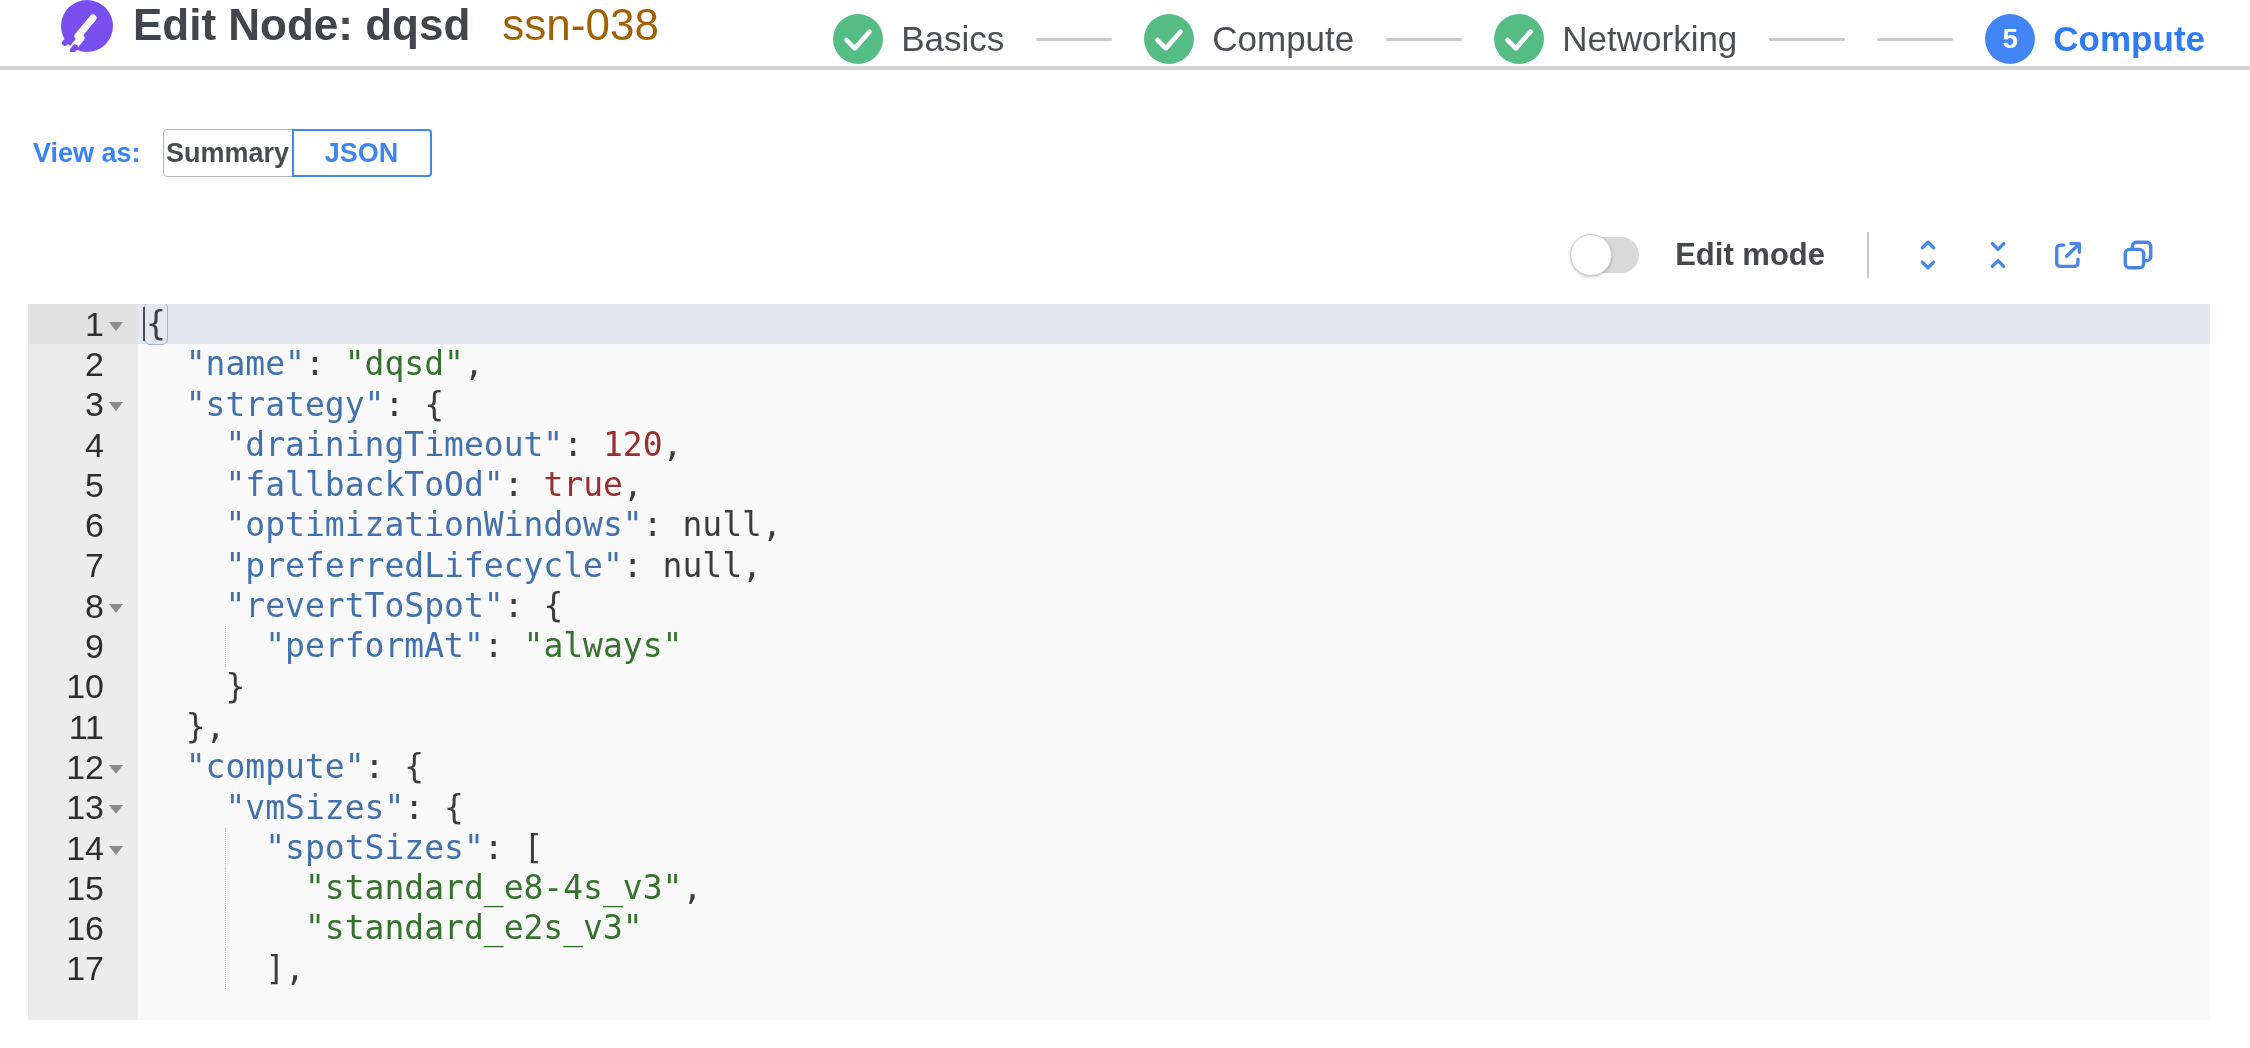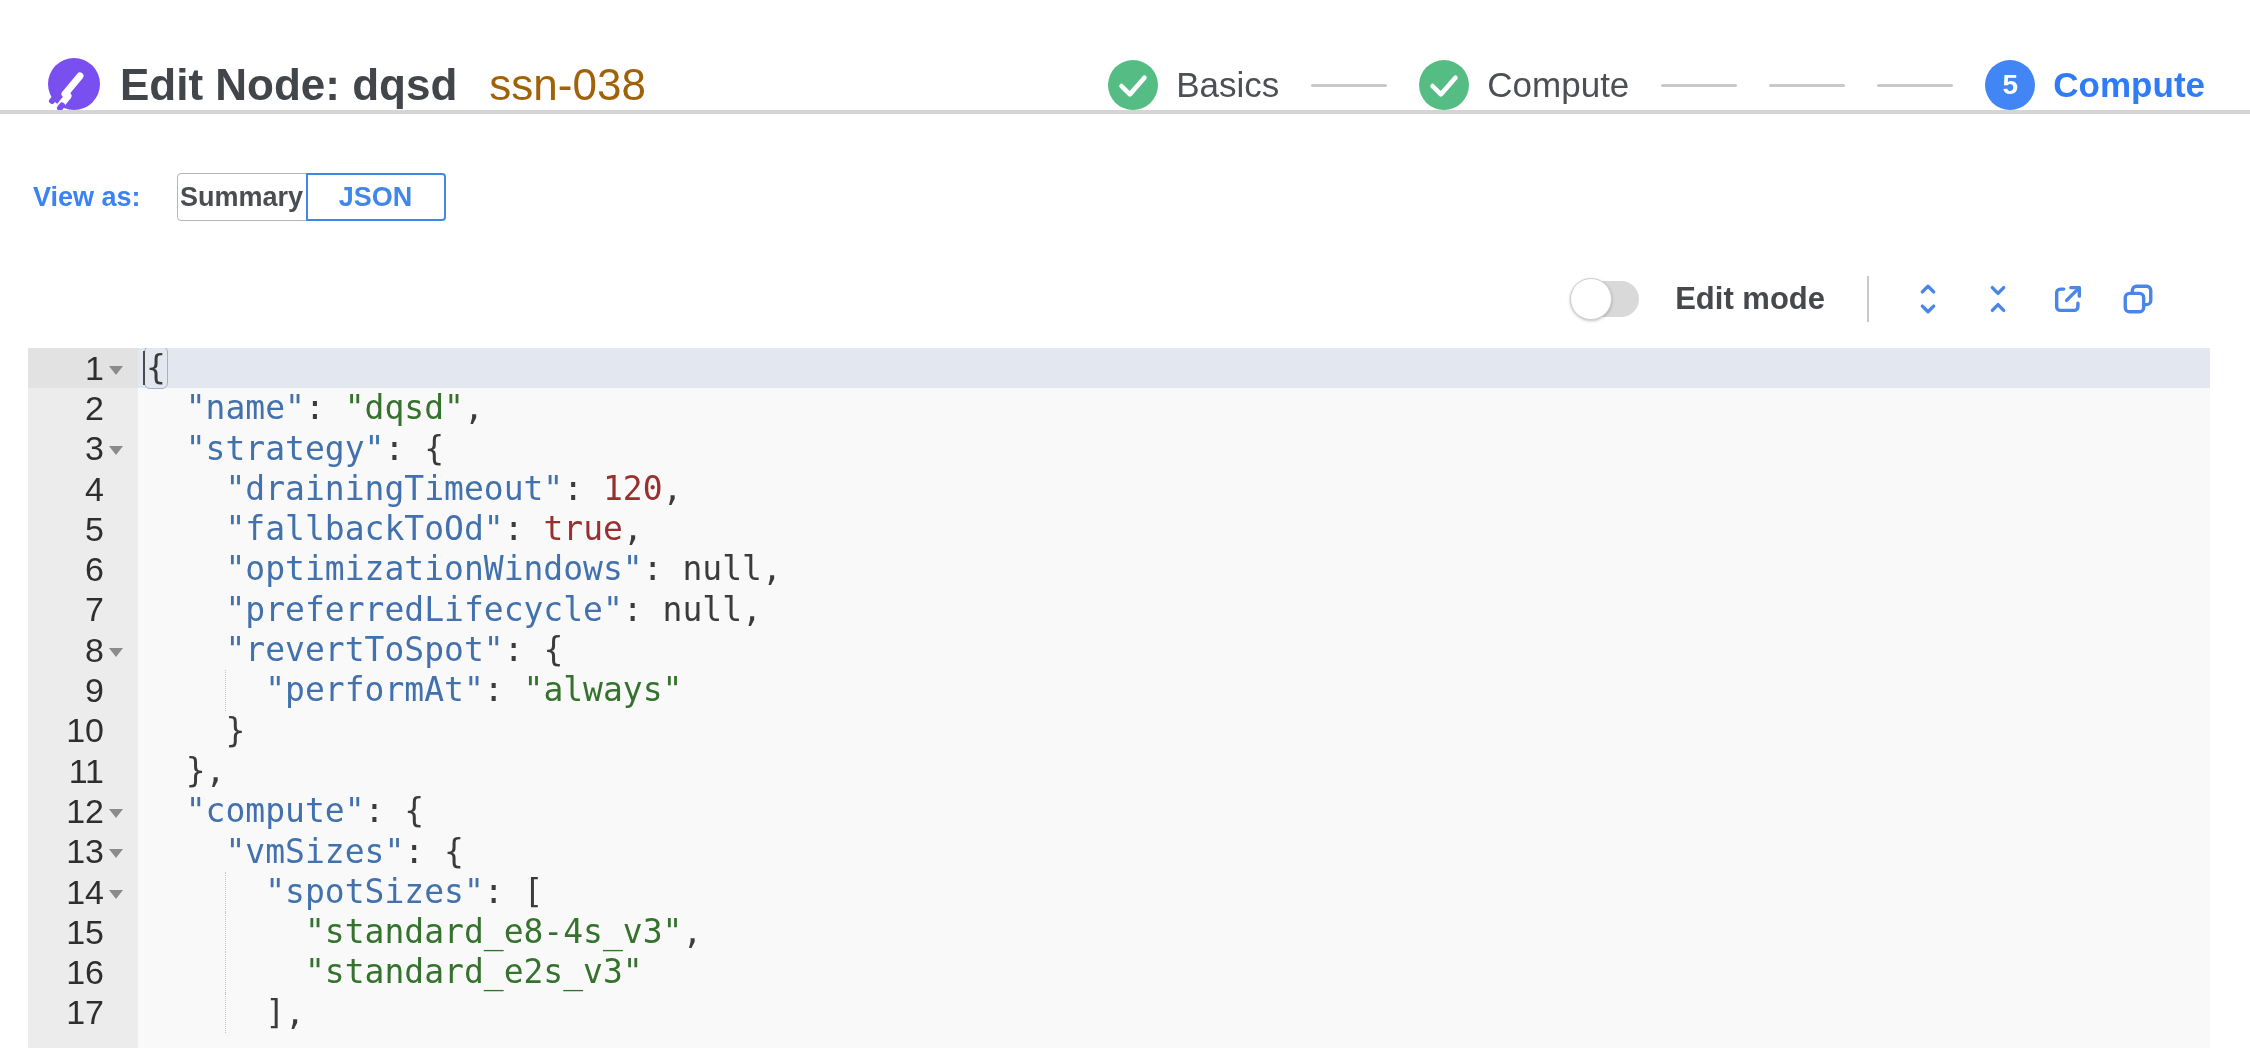--- a/index.html
+++ b/index.html
@@ -1,38 +1,38 @@
 <!DOCTYPE html>
 <html><head>
 <meta charset="utf-8">
 <style>
   * { margin:0; padding:0; box-sizing:border-box; }
   html,body { width:2250px; height:1048px; background:#ffffff; overflow:hidden;
               font-family:"Liberation Sans", sans-serif; }
 
   
-  header { height:114px; display:flex; align-items:flex-end; padding-left:48px;
+  header { height:70px; display:flex; align-items:flex-start; padding-left:61px;
            border-bottom:4px solid #d5d5d5; background:#fff; }
   .logo { width:52px; height:52px; flex:0 0 52px; }
   .title { margin-left:20px; font-size:44px; font-weight:bold; color:#42454a; white-space:nowrap; }
   .subtitle-clip { margin-left:32px; width:158px; overflow:hidden; white-space:nowrap;
                    font-size:44px; color:#a16207; flex:0 0 158px; }
   .stepper { margin-left:auto; margin-right:45px; display:flex; align-items:center; gap:32px; margin-top:14px; }
   .step { display:flex; align-items:center; gap:18px; cursor:pointer; }
   .circle { width:50px; height:50px; border-radius:50%; display:flex; align-items:center; justify-content:center; }
   .circle.done { background:#55bd84; }
   .circle.active { background:#4285f4; color:#fff; font-size:28px; font-weight:bold; }
   .slabel { font-size:35px; color:#4c4f54; white-space:nowrap; }
   .slabel.albl { color:#2f7cf6; font-weight:bold; }
   .conn { width:76px; height:3px; background:#c9c9c9; border-radius:2px; }
 
   
   .viewas-row { margin:59px 0 0 33px; display:flex; align-items:center; height:48px; }
   .viewas-label { font-size:27px; font-weight:bold; color:#3b82f6; }
-  .seg { display:flex; margin-left:36px; }
+  .seg { display:flex; margin-left:22px; }
   .segbtn { height:48px; background:#fff; display:flex; align-items:center; justify-content:center;
             font-size:27px; font-weight:bold; cursor:pointer; }
   .segbtn.plain { width:130px; border:1px solid #b5b5b5; border-radius:4px 0 0 4px; color:#4a4d52; }
   .segbtn.sel   { width:140px; border:2px solid #3f87ea; border-radius:0 4px 4px 0; color:#3f87ea;
                   margin-left:-1px; z-index:1; }
 
   
   .toolbar { margin-top:53px; height:50px; display:flex; align-items:center;
              justify-content:flex-end; padding-right:95px; gap:36px; }
   .switch { width:66px; height:36px; border-radius:18px; background:#d9d9d9; position:relative; cursor:pointer; }
@@ -98,20 +98,28 @@
       <div class="conn"></div>
       <div class="step">
         <div class="circle done">
           <svg width="50" height="50" viewBox="0 0 24 24" fill="none" stroke="#ffffff" stroke-width="2.2" stroke-linecap="round" stroke-linejoin="round">
             <polyline points="6.5,12.5 10.5,16.5 17.5,8.5"></polyline>
           </svg>
         </div>
         <span class="slabel">Compute</span>
       </div>
       <div class="conn"></div>
+      <div class="step">
+        <div class="circle done">
+          <svg width="50" height="50" viewBox="0 0 24 24" fill="none" stroke="#ffffff" stroke-width="2.2" stroke-linecap="round" stroke-linejoin="round">
+            <polyline points="6.5,12.5 10.5,16.5 17.5,8.5"></polyline>
+          </svg>
+        </div>
+        <span class="slabel">Networking</span>
+      </div>
       <div class="conn"></div>
       <div class="conn"></div>
       <div class="step">
         <div class="circle active">5</div>
         <span class="slabel albl">Compute</span>
       </div>
     </nav>
 </header>
 
 <div class="viewas-row">

